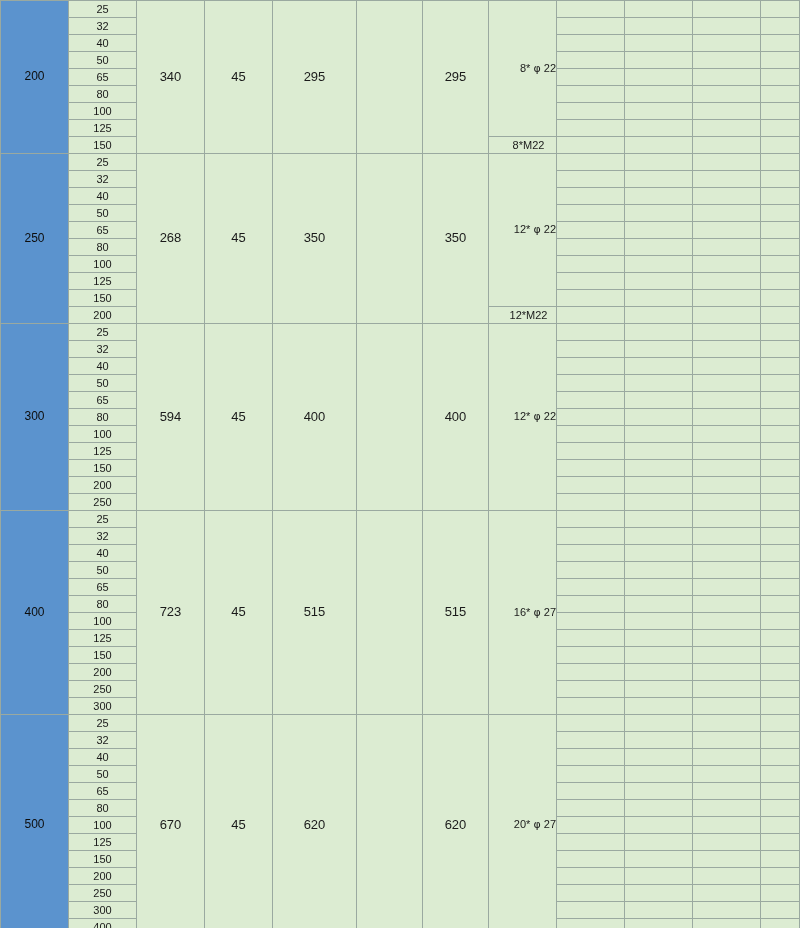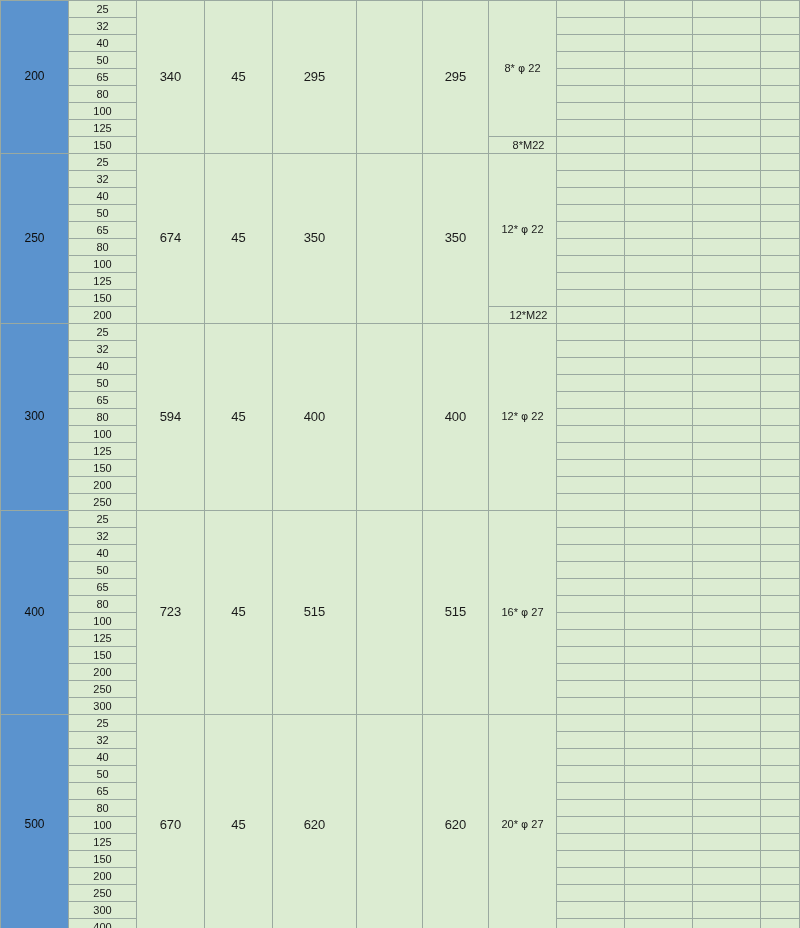--- a/index.html
+++ b/index.html
@@ -39,20 +39,21 @@
   #spec-table td.len-cell {
     font-size: 11px;
     height: 16px;
   }
   #spec-table td.val-cell {
     font-size: 13px;
   }
   #spec-table td.bolt-top {
     font-size: 11px;
     vertical-align: middle;
+    text-align: right;
   }
   #spec-table td.bolt-bottom {
     font-size: 11px;
     vertical-align: middle;
     padding-left: 12px;
   }
   #spec-table td.blank-cell {
     background: #dcecd2;
   }
   .phi {
@@ -144,21 +145,21 @@
         <td class="len-cell">150</td>
         <td class="bolt-bottom">8*M22</td>
         <td class="blank-cell"></td>
         <td class="blank-cell"></td>
         <td class="blank-cell"></td>
         <td class="blank-cell"></td>
       </tr>
       <tr>
         <td class="dn-cell" rowspan="10">250</td>
         <td class="len-cell">25</td>
-        <td class="val-cell" rowspan="10">674</td>
+        <td class="val-cell" rowspan="10">268</td>
         <td class="val-cell" rowspan="10">45</td>
         <td class="val-cell" rowspan="10">350</td>
         <td class="blank-cell" rowspan="10"></td>
         <td class="val-cell" rowspan="10">350</td>
         <td class="bolt-top" rowspan="9">12* <span class="phi">φ</span> 22</td>
         <td class="blank-cell"></td>
         <td class="blank-cell"></td>
         <td class="blank-cell"></td>
         <td class="blank-cell"></td>
       </tr>

